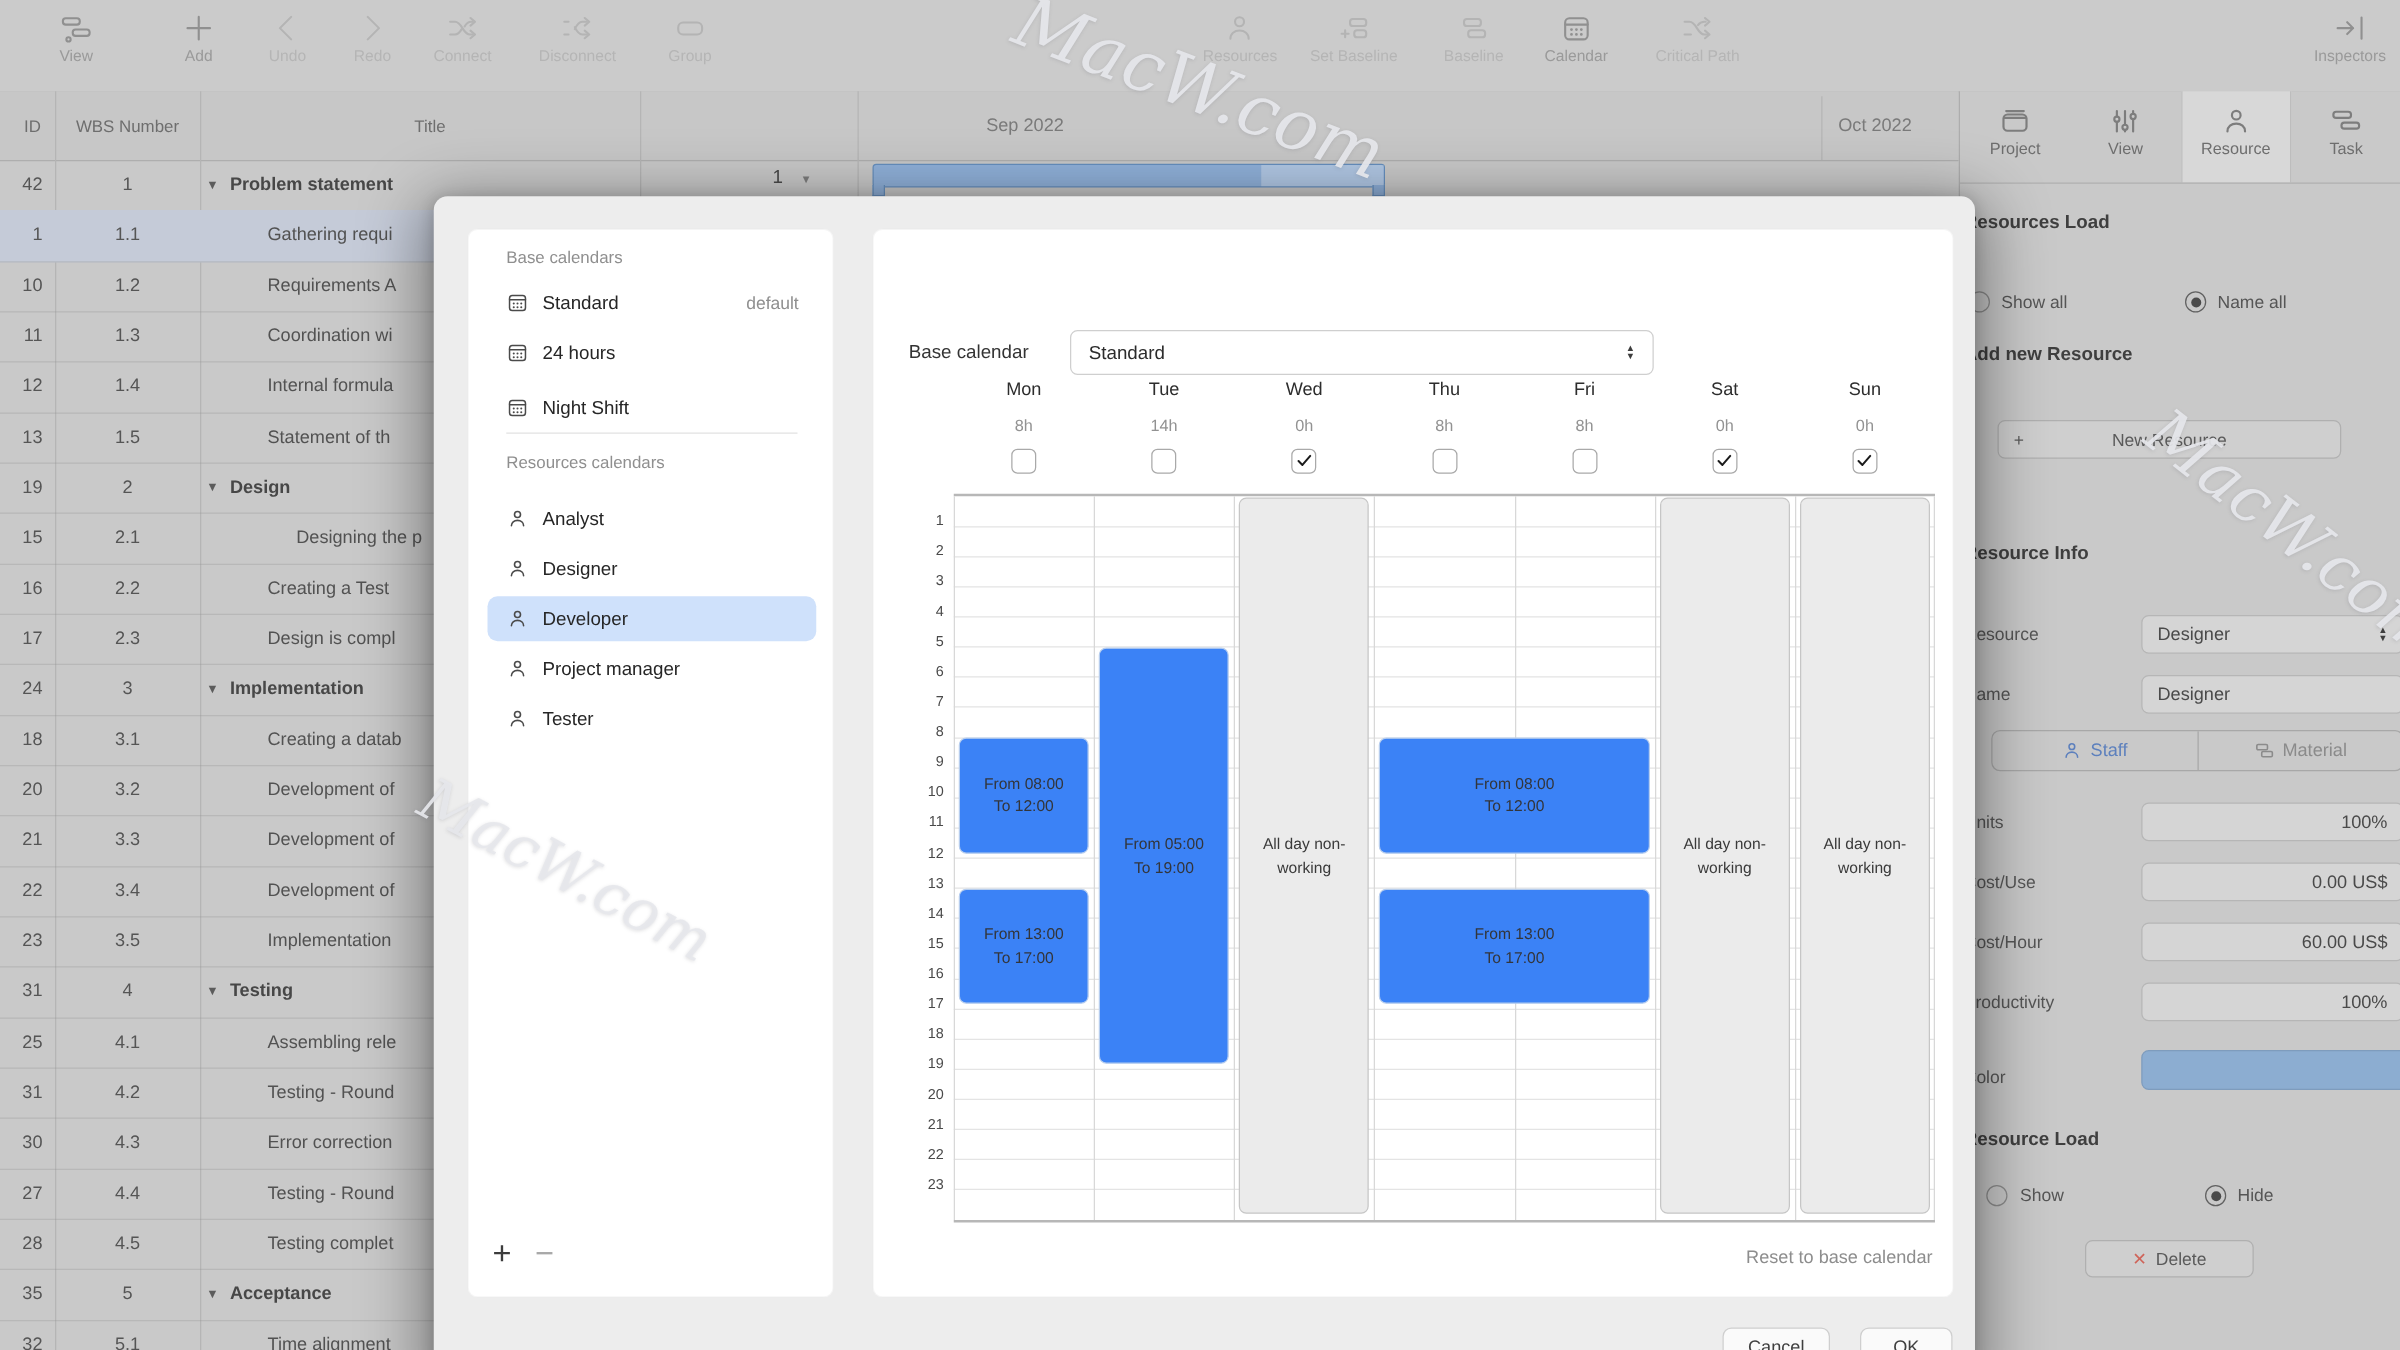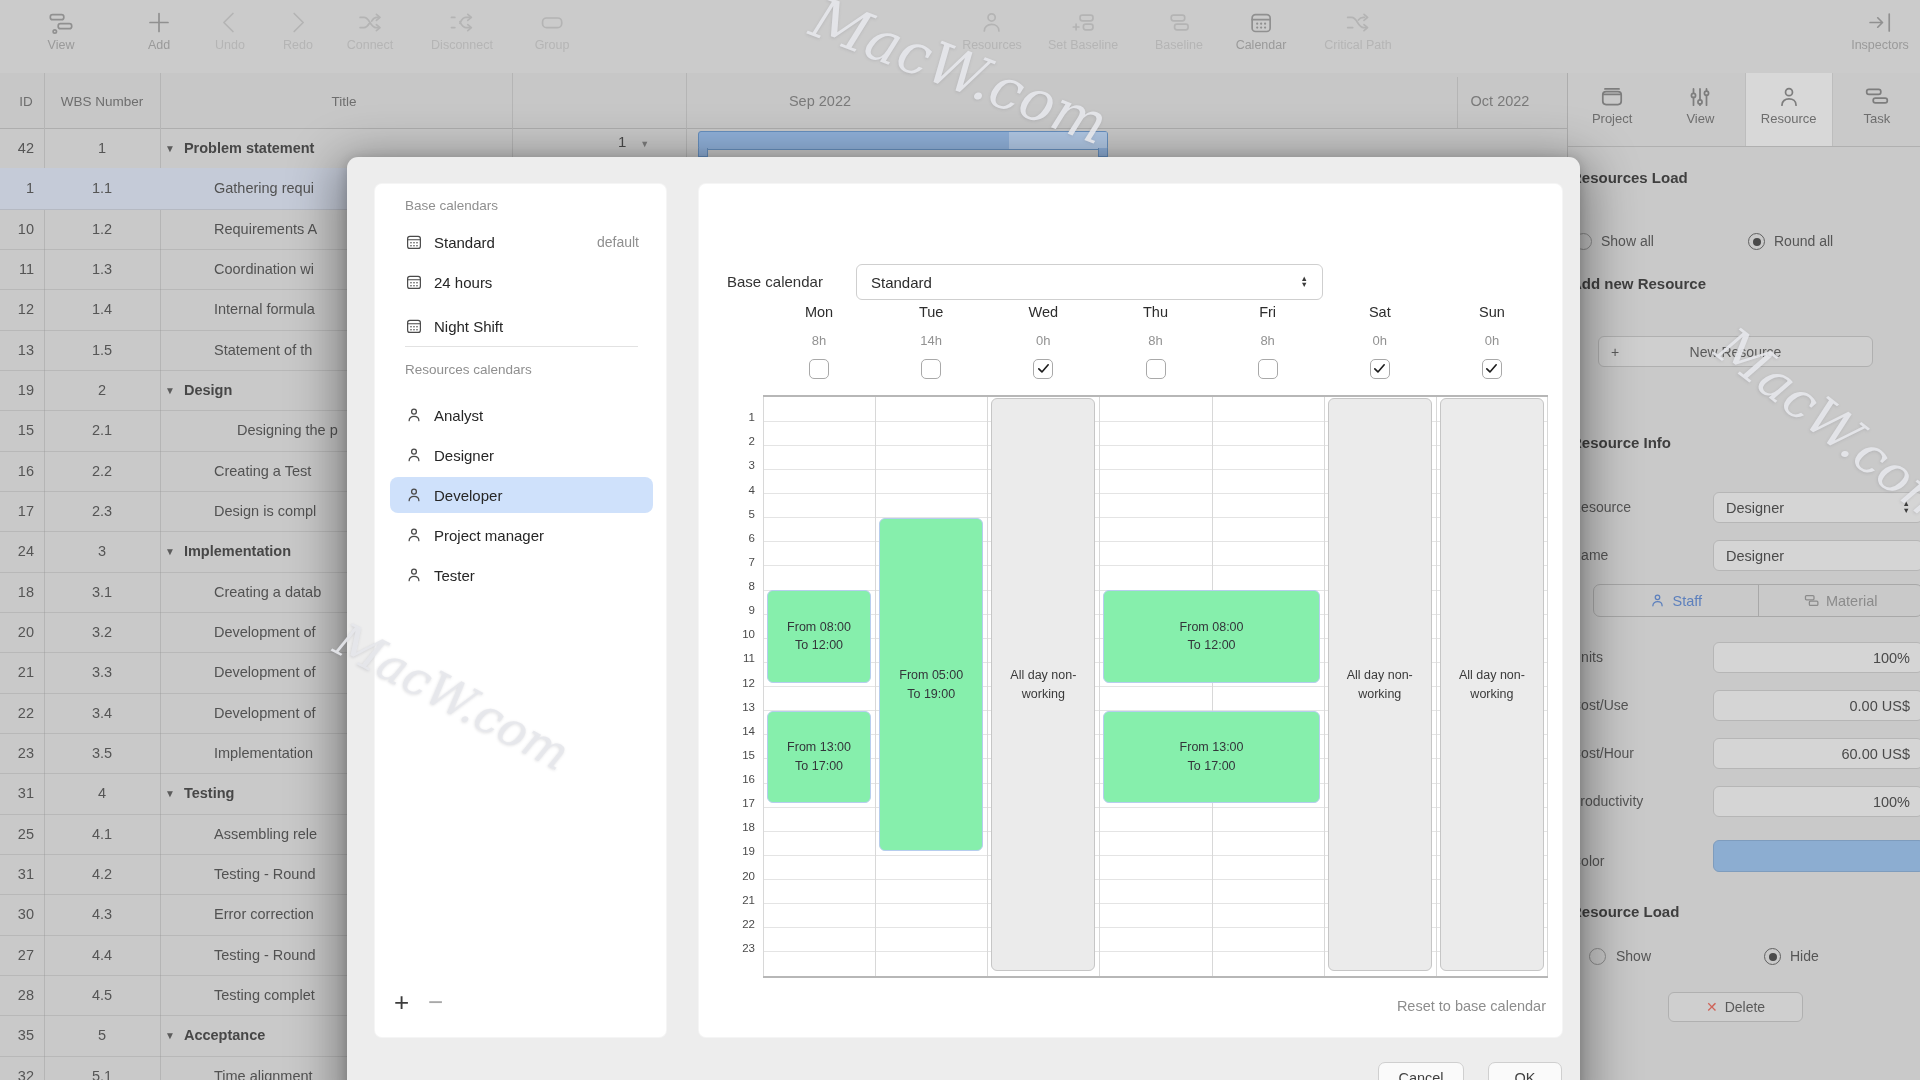--- a/index.html
+++ b/index.html
@@ -93,21 +93,21 @@
 
   .day-name{position:absolute;text-align:center;font-size:14.5px;color:#2d2d2d}
   .day-hours{position:absolute;text-align:center;font-size:13px;color:#929292}
   .cb{position:absolute;width:20px;height:20px;border:1.5px solid #a9a9a9;border-radius:5px;background:#fff;box-sizing:border-box}
   .cb svg{width:15px;height:15px;display:block;margin:1px auto}
 
   #grid{position:absolute;background:#fff;border-top:2px solid #b7b7b7;border-bottom:2px solid #b7b7b7;box-sizing:content-box}
   .hline{position:absolute;left:0;width:100%;height:1px;background:#e4e4e4}
   .gvline{position:absolute;top:0;height:100%;width:1px;background:#d8d8d8}
   .hour-lb{position:absolute;width:30px;text-align:right;font-size:11.5px;color:#4a4a4a}
-  .tblock{position:absolute;background:#86efac;border:1px solid #b6cdee;border-radius:6px;box-sizing:border-box;display:flex;flex-direction:column;align-items:center;justify-content:center;font-size:12.5px;color:#33353a;line-height:1.5;text-align:center}
+  .tblock{position:absolute;background:#3b82f6;border:1px solid #b6cdee;border-radius:6px;box-sizing:border-box;display:flex;flex-direction:column;align-items:center;justify-content:center;font-size:12.5px;color:#33353a;line-height:1.5;text-align:center}
   .ablock{position:absolute;background:#ebebeb;border:1px solid #c6c6c6;border-radius:6px;box-sizing:border-box;display:flex;align-items:center;justify-content:center;font-size:12.5px;color:#3a3a3a;text-align:center}
   .ablock span{display:block;width:92px;line-height:1.5}
   #reset-link{position:absolute;right:16px;top:814px;font-size:14.5px;color:#8d8d8d;white-space:nowrap}
   .fbtn{position:absolute;top:905px;height:32px;background:#fafafa;border:1px solid #cfcfcf;border-radius:7px;box-sizing:border-box;font-size:14.5px;color:#3f3f3f;text-align:center;line-height:30px}
 
   
   .wm{position:absolute;font-family:"DejaVu Serif",serif;font-style:italic;white-space:nowrap;z-index:60;
       color:rgba(230,231,235,.92);text-shadow:0 1px 3px rgba(110,110,120,.22);transform-origin:left top;pointer-events:none}
   #wm1{left:826px;top:-16px;font-size:57px;transform:rotate(21deg)}
   #wm2{left:352px;top:612px;font-size:47px;transform:rotate(28deg)}
@@ -382,21 +382,21 @@
           </svg></div>
         <div class="lb">Task</div>
       </div>
     </div>
   <div id="rp-tabline"></div>
 
   <div class="ins-h" style="left:3px;top:96px">Resources Load</div>
   <div class="radio" style="left:7px;top:160px"></div>
   <div class="ins-l" style="left:33px;top:160px">Show all</div>
   <div class="radio on" style="left:180px;top:160px"></div>
-  <div class="ins-l" style="left:206px;top:160px">Round all</div>
+  <div class="ins-l" style="left:206px;top:160px">Name all</div>
 
   <div class="ins-h" style="left:3px;top:202px">Add new Resource</div>
   <div class="ins-btn" style="left:30px;top:263px;width:275px;height:31px">
     <span style="position:absolute;left:12px">+</span>
     <span>New Resource</span>
   </div>
 
   <div class="ins-h" style="left:3px;top:361px">Resource Info</div>
   <div class="ins-l" style="left:3px;top:426px">Resource</div>
   <div class="ifield" style="left:145px;top:419px;width:210px;height:31px">

